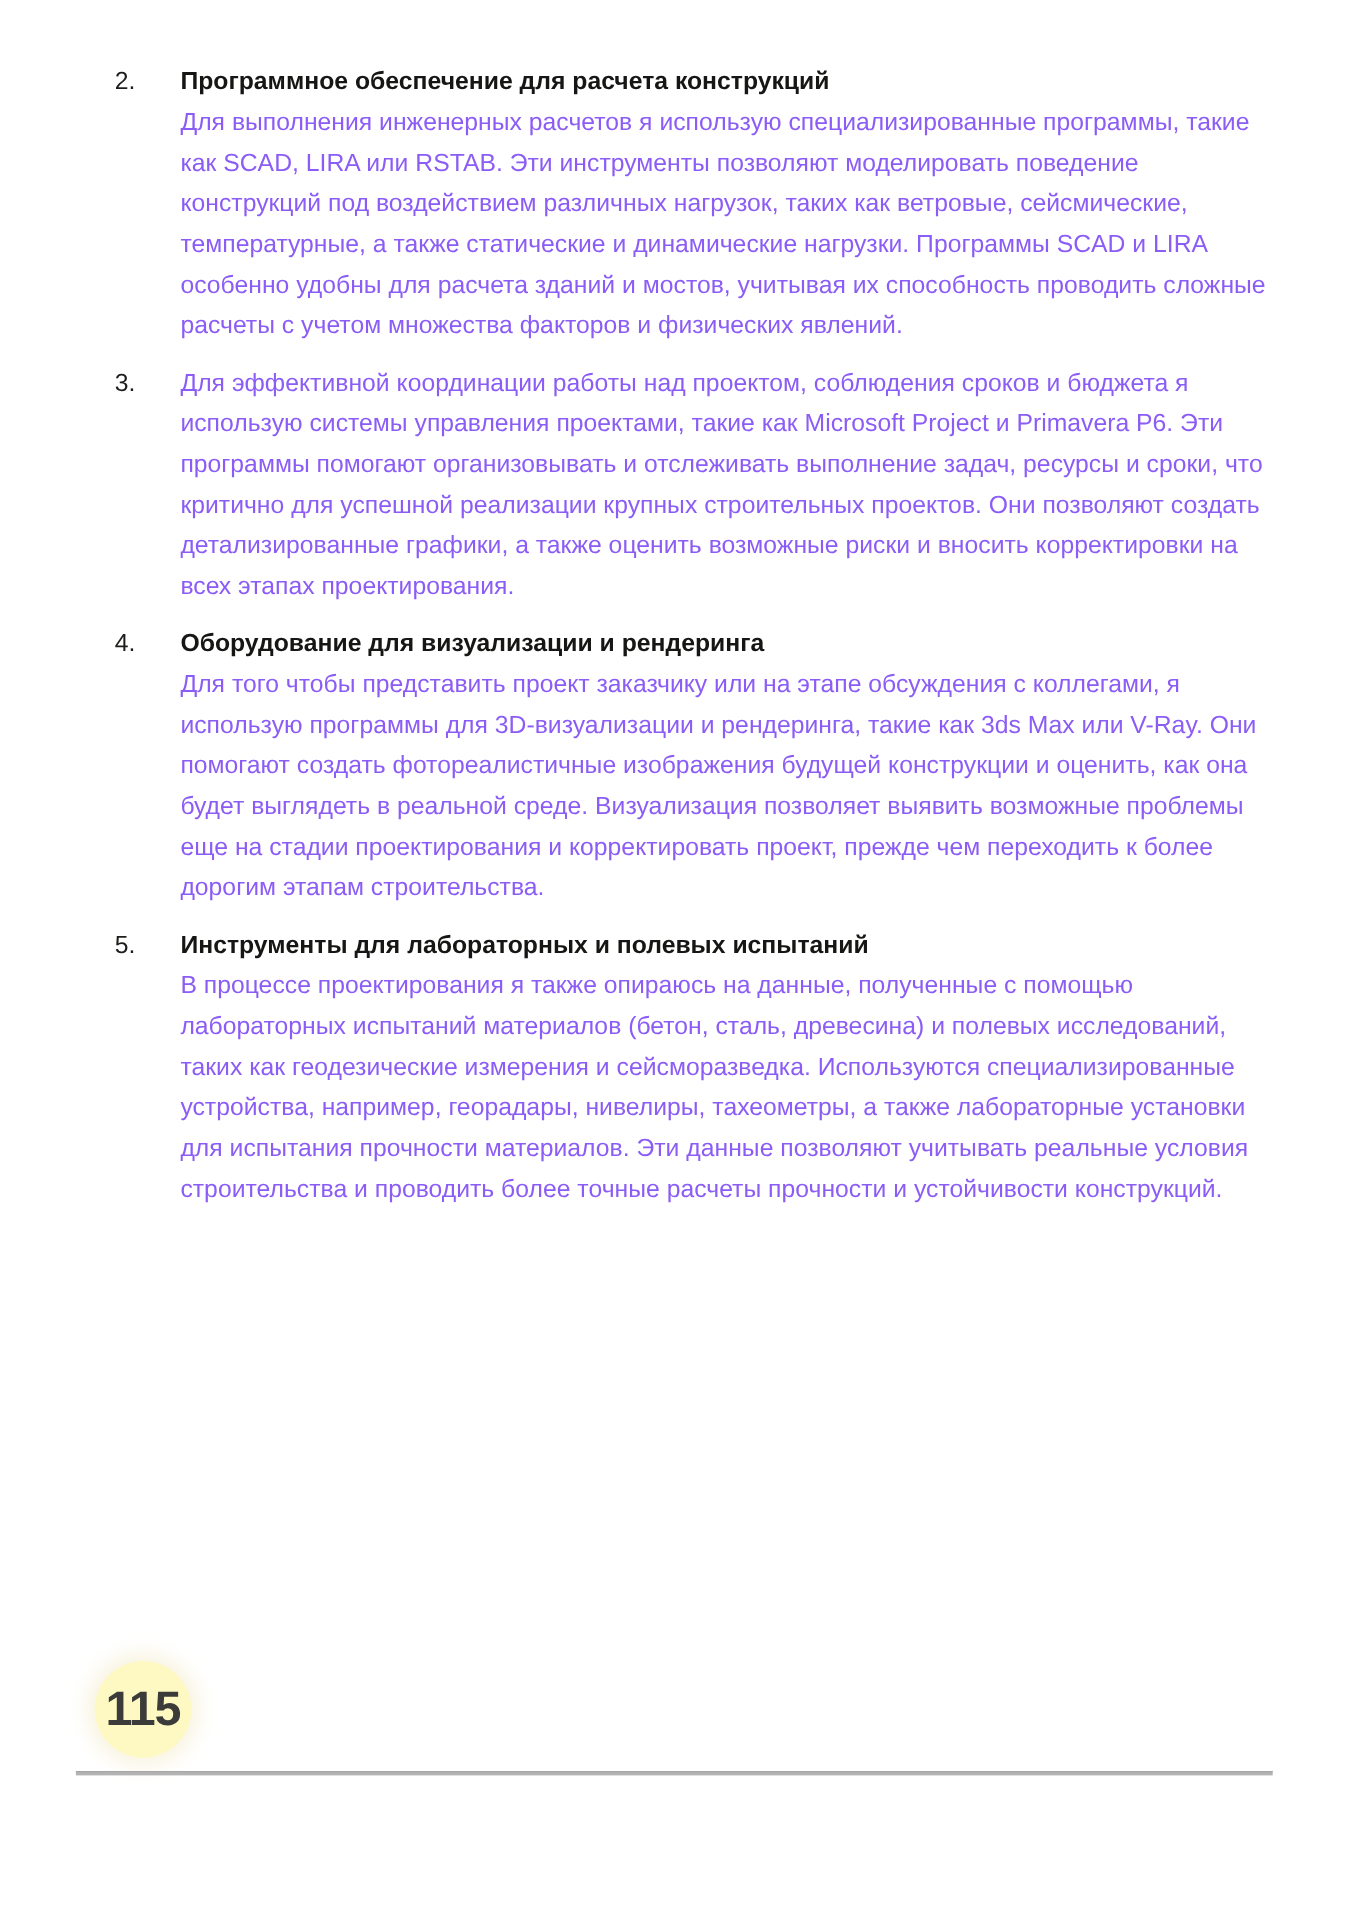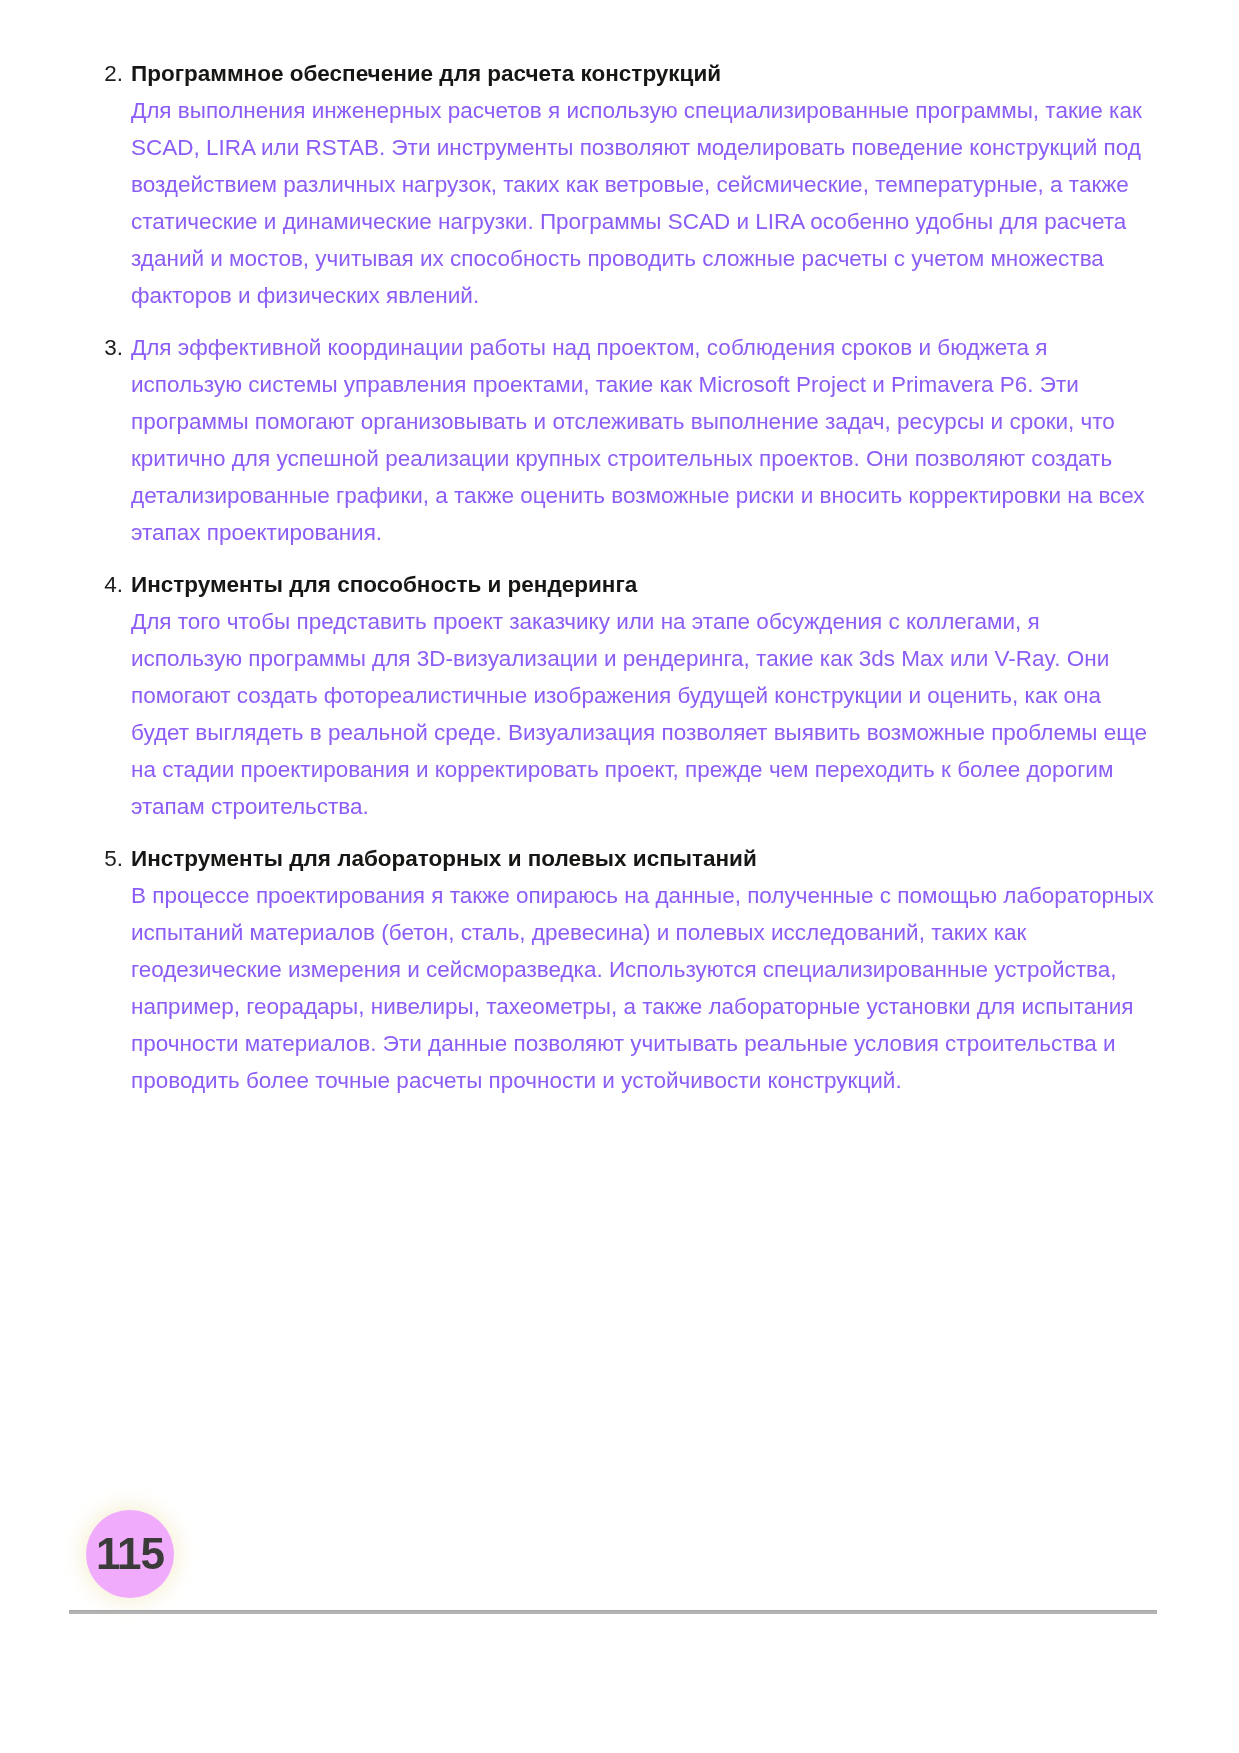--- a/index.html
+++ b/index.html
@@ -33,20 +33,21 @@
     min-width: 20px;
     text-align: right;
     margin-right: 8px;
     font-size: 22.5px;
     line-height: 37px;
     color: #1d1d1b;
   }
   .content {
     flex: 1;
     min-width: 0;
+    margin-left: 33px;
   }
   .item-title {
     font-weight: bold;
     font-size: 22.5px;
     line-height: 37px;
     color: #161614;
   }
   .item-body {
     font-size: 22.5px;
     line-height: 37px;
@@ -59,21 +60,21 @@
     width: 1239px;
     height: 120px;
   }
   .badge {
     position: absolute;
     left: 86px;
     top: 5px;
     width: 88px;
     height: 88px;
     border-radius: 50%;
-    background: #f0abfc;
+    background: #fef9c3;
     box-shadow: 0 0 16px 8px rgba(247, 240, 216, 0.75);
     display: flex;
     align-items: center;
     justify-content: center;
   }
   .badge-number {
     font-size: 44px;
     font-weight: bold;
     color: #3b3b39;
     letter-spacing: -1px;
@@ -115,21 +116,21 @@
   <li class="item">
     <span class="num">3.</span>
     <div class="content">
       <div class="item-body">Для эффективной координации работы над проектом, соблюдения сроков и бюджета я использую системы управления проектами, такие как Microsoft Project и Primavera P6. Эти программы помогают организовывать и отслеживать выполнение задач, ресурсы и сроки, что критично для успешной реализации крупных строительных проектов. Они позволяют создать детализированные графики, а также оценить возможные риски и вносить корректировки на всех этапах проектирования.</div>
     </div>
   </li>
 
   <li class="item">
     <span class="num">4.</span>
     <div class="content">
-      <div class="item-title">Инструменты для способность и рендеринга</div>
+      <div class="item-title">Оборудование для визуализации и рендеринга</div>
       <div class="item-body">Для того чтобы представить проект заказчику или на этапе обсуждения с коллегами, я использую программы для 3D-визуализации и рендеринга, такие как 3ds Max или V-Ray. Они помогают создать фотореалистичные изображения будущей конструкции и оценить, как она будет выглядеть в реальной среде. Визуализация позволяет выявить возможные проблемы еще на стадии проектирования и корректировать проект, прежде чем переходить к более дорогим этапам строительства.</div>
     </div>
   </li>
 
   <li class="item">
     <span class="num">5.</span>
     <div class="content">
       <div class="item-title">Инструменты для лабораторных и полевых испытаний</div>
       <div class="item-body">В процессе проектирования я также опираюсь на данные, полученные с помощью лабораторных испытаний материалов (бетон, сталь, древесина) и полевых исследований, таких как геодезические измерения и сейсморазведка. Используются специализированные устройства, например, георадары, нивелиры, тахеометры, а также лабораторные установки для испытания прочности материалов. Эти данные позволяют учитывать реальные условия строительства и проводить более точные расчеты прочности и устойчивости конструкций.</div>
     </div>

